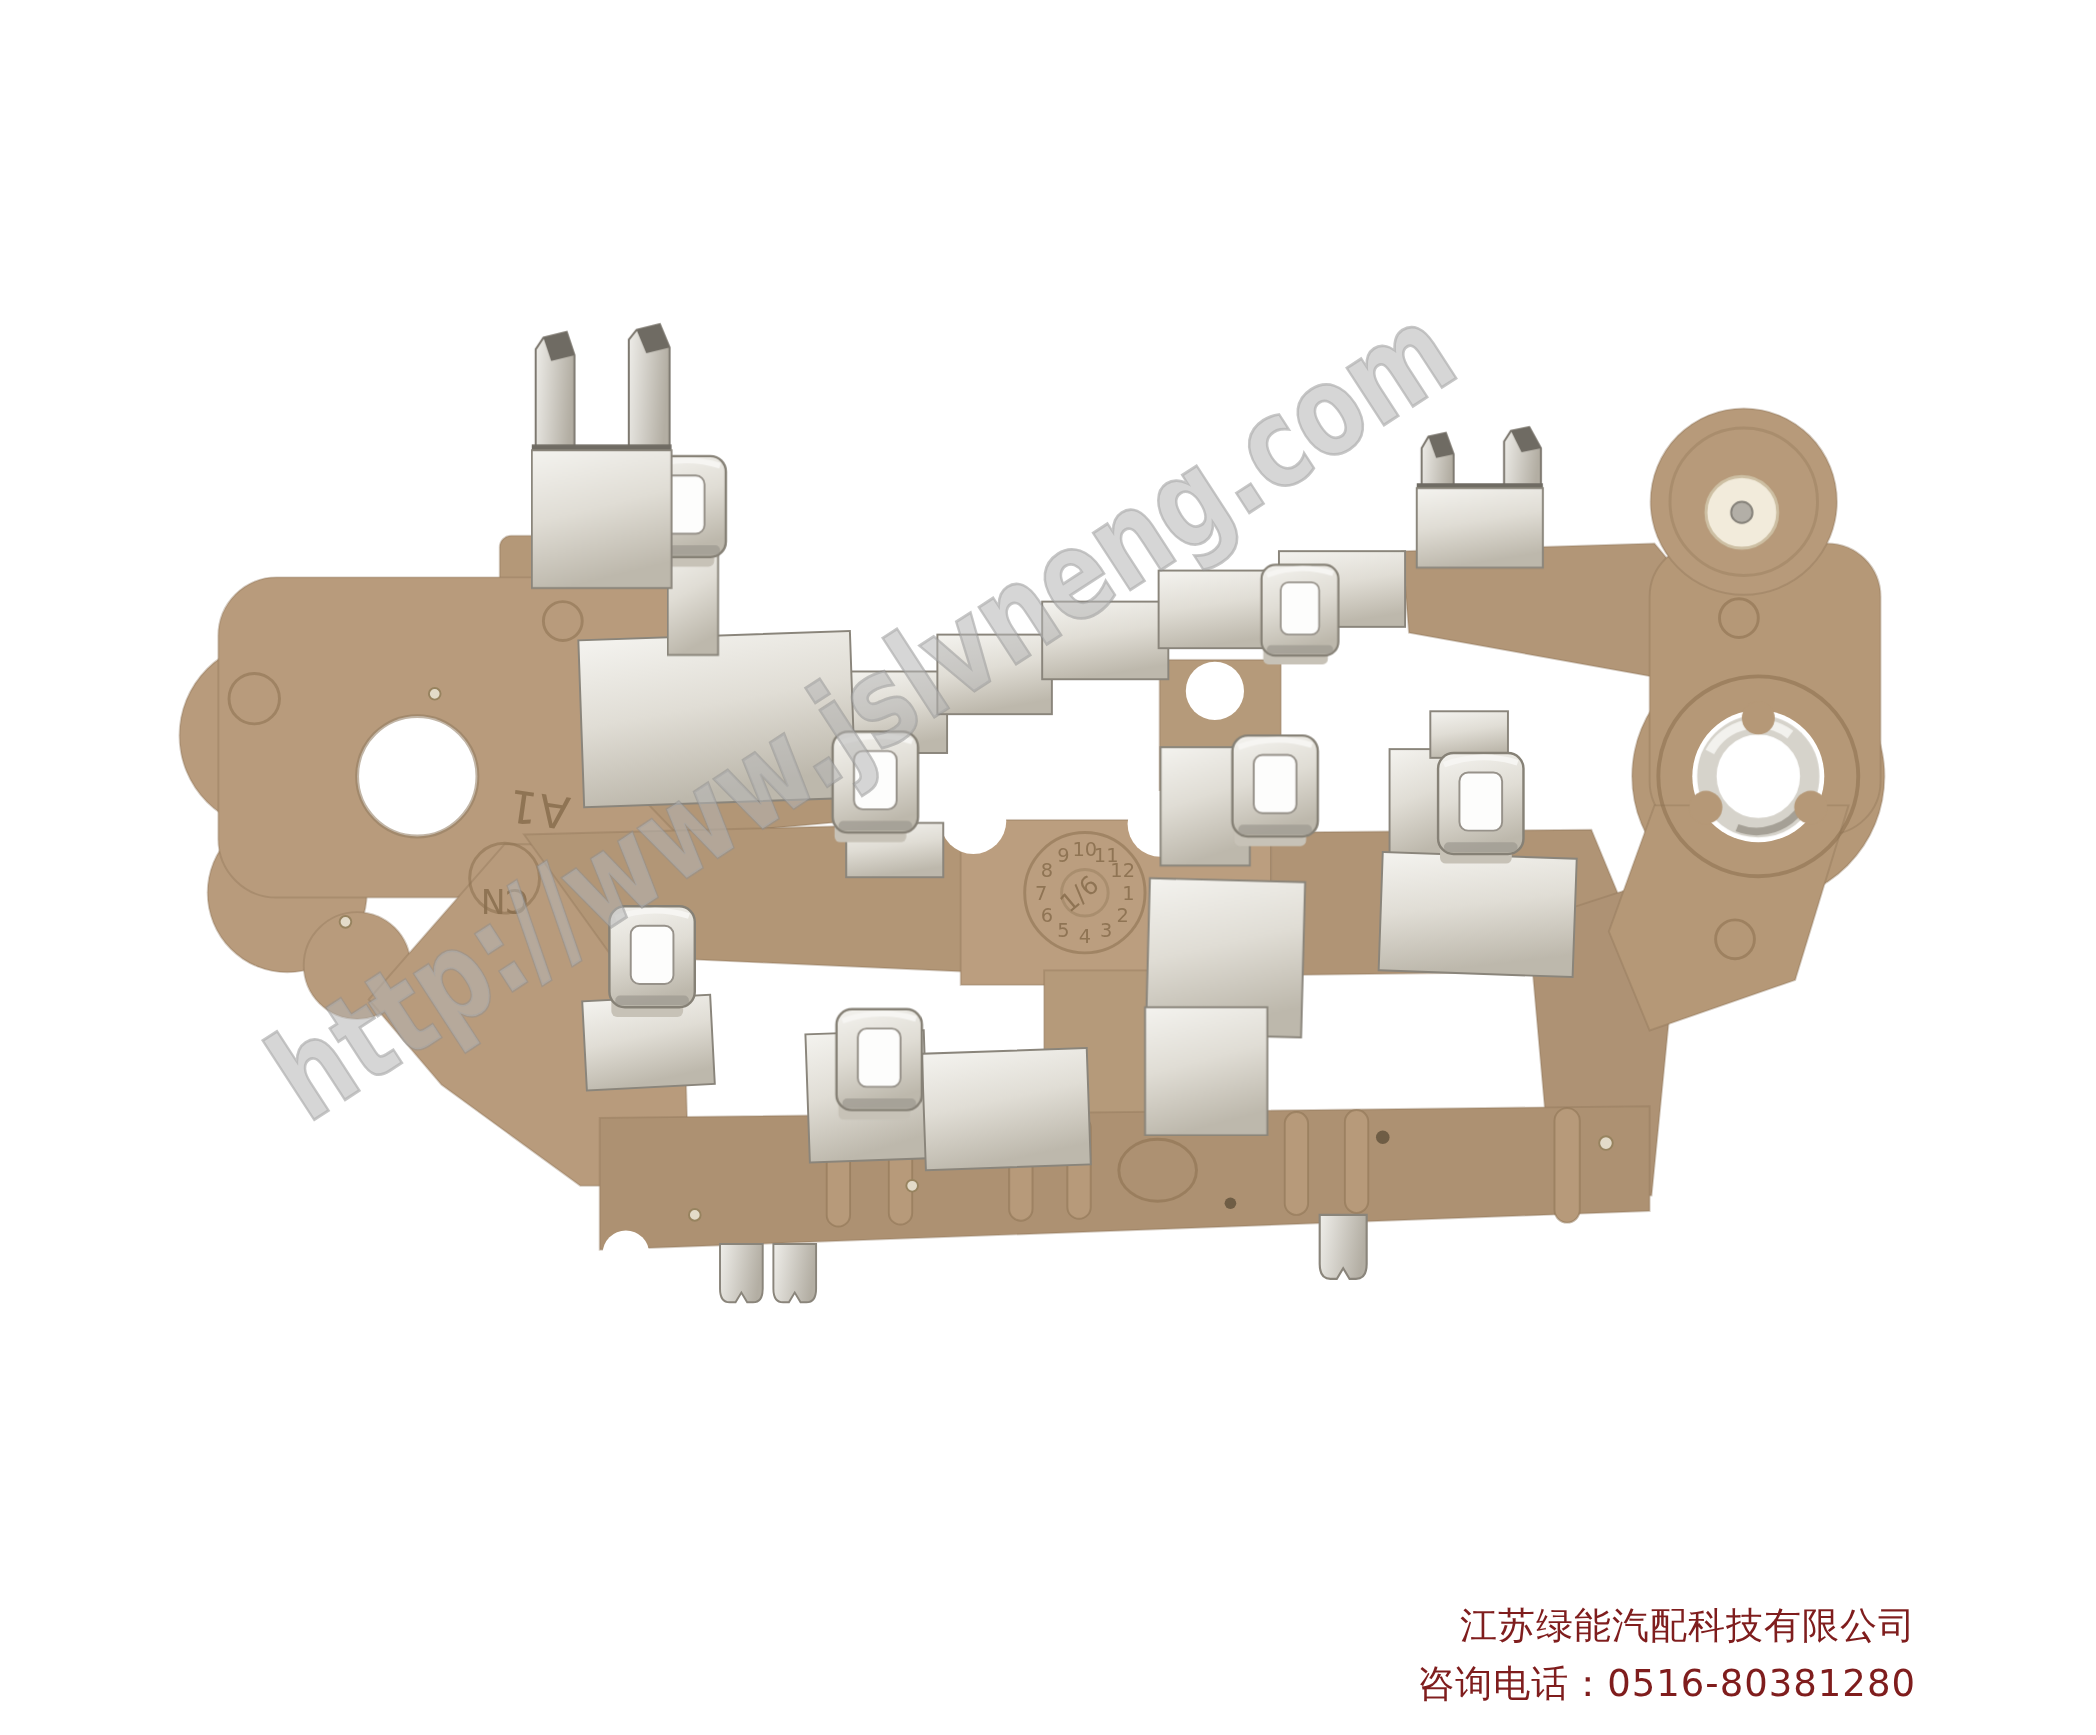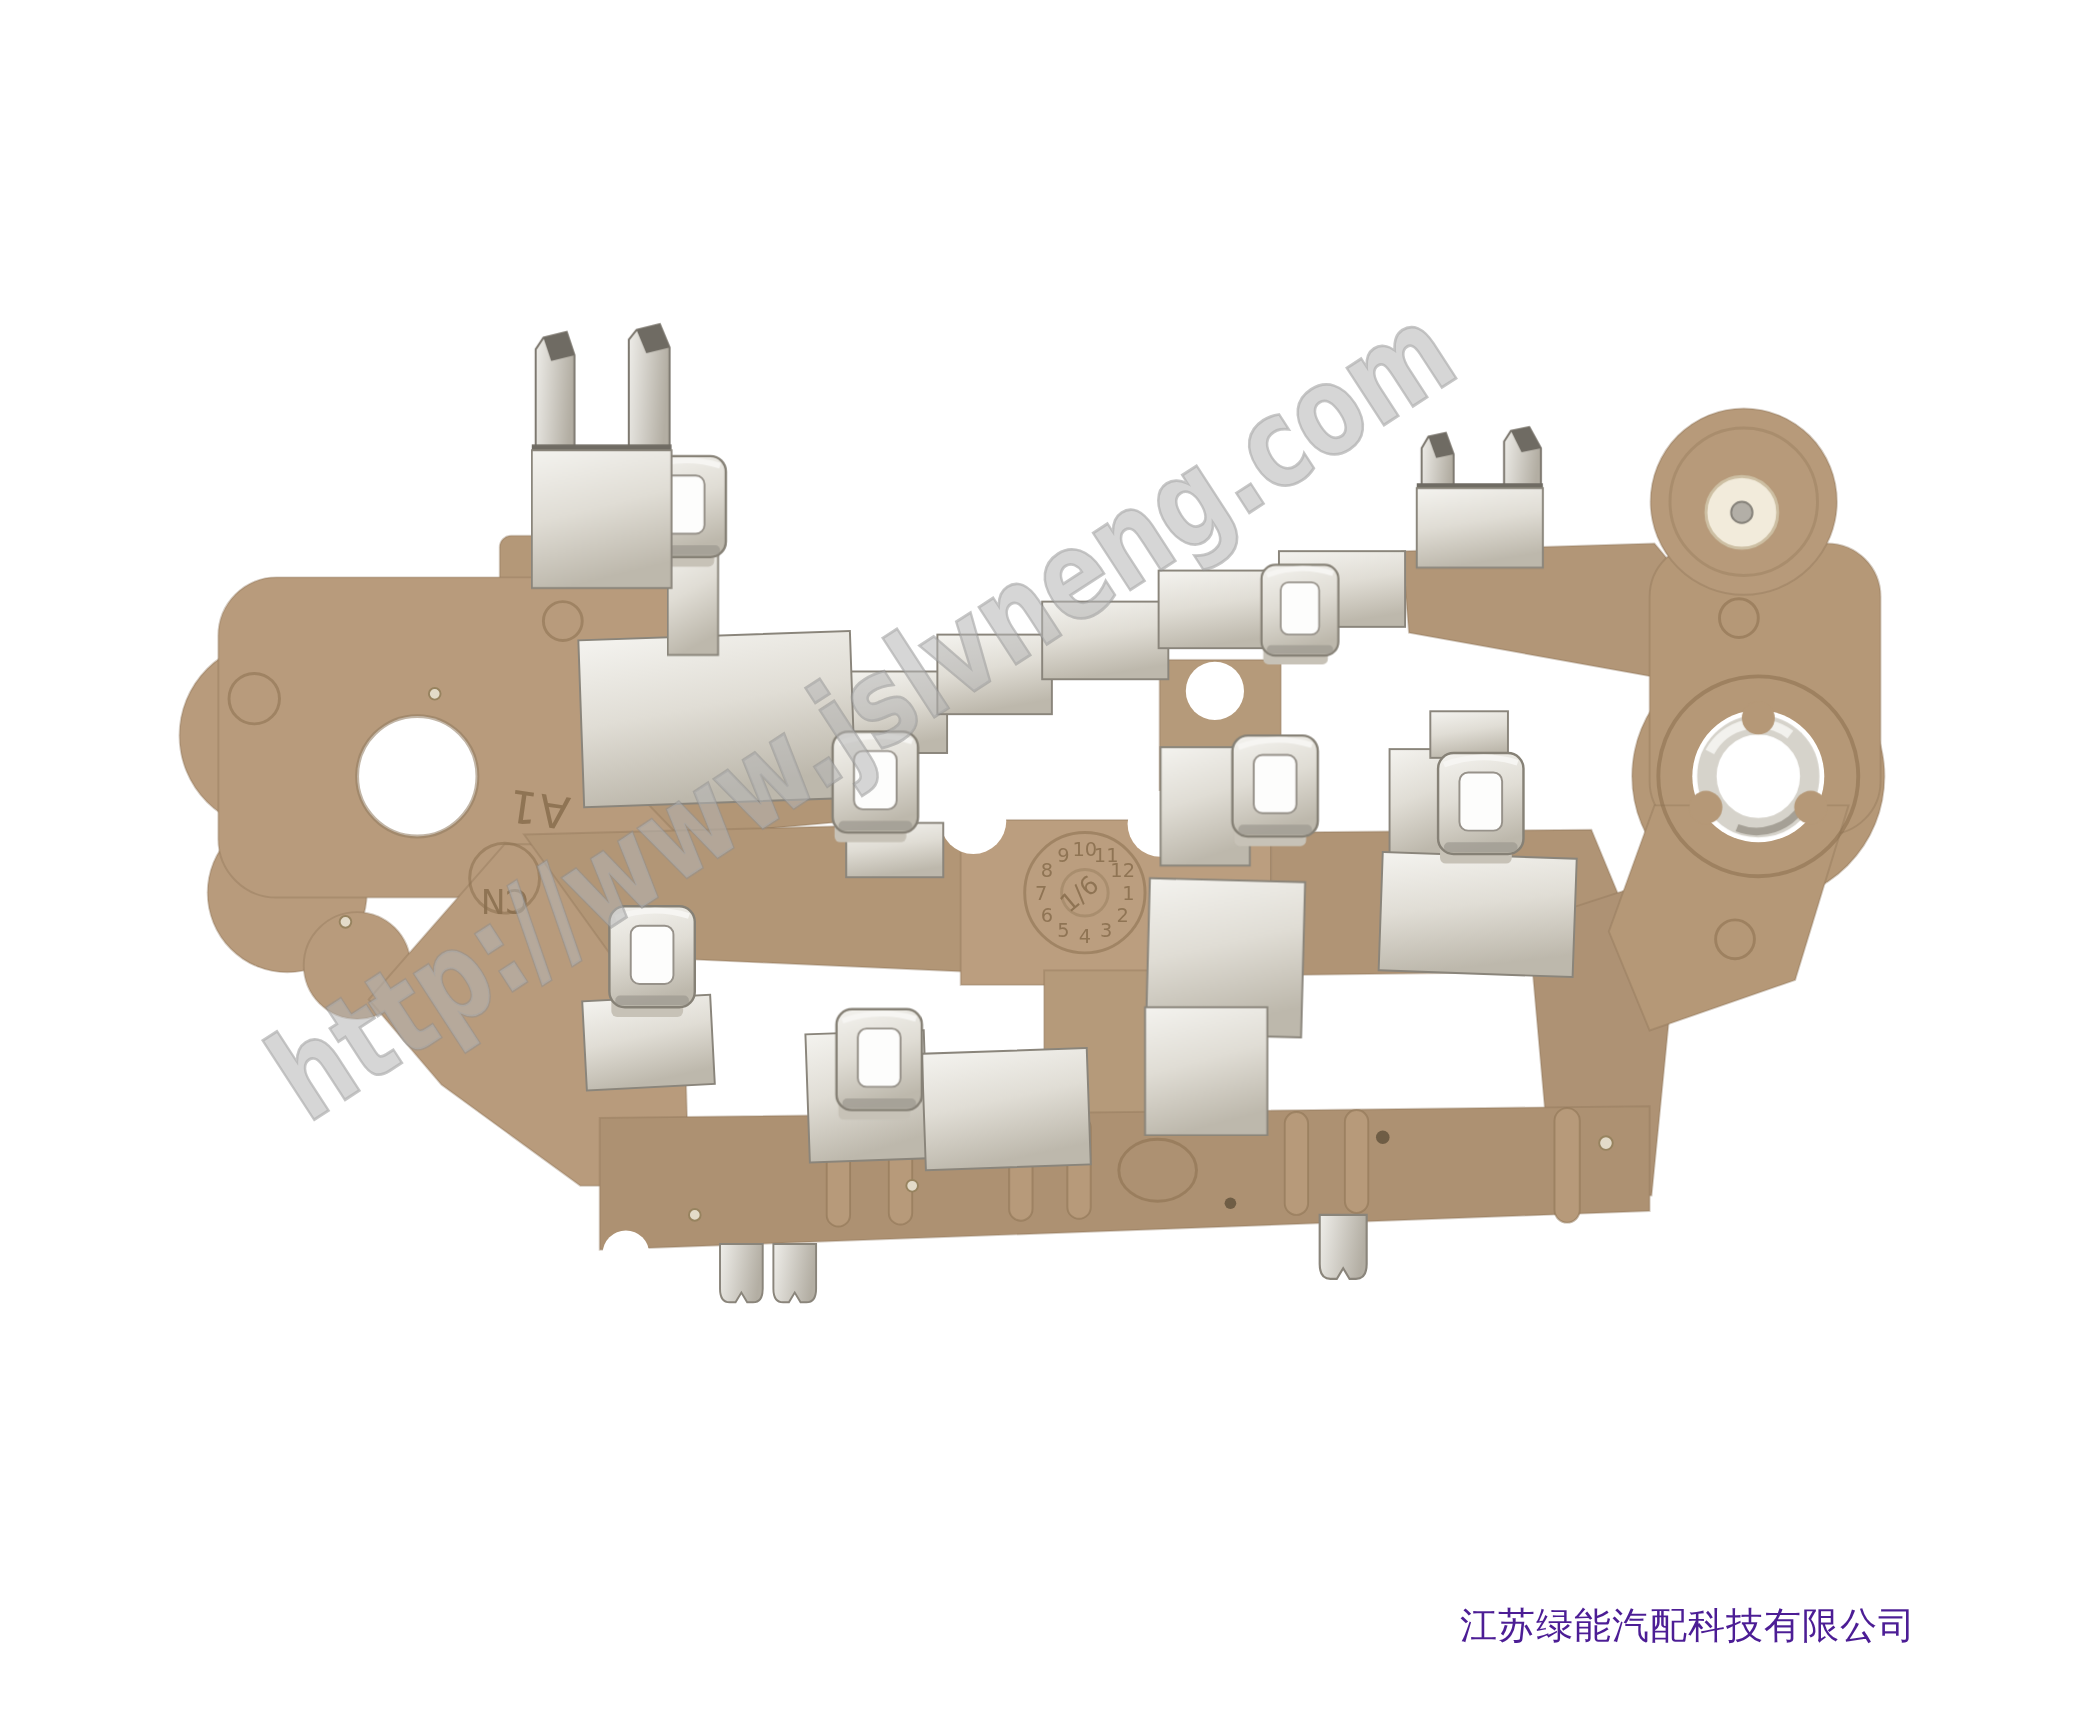--- a/index.html
+++ b/index.html
@@ -1,20 +1,20 @@
 <!DOCTYPE html>
 <html><head>
 <meta charset="utf-8">
 <style>
   html,body{margin:0;padding:0;background:#ffffff;}
   .stage{position:relative;width:2096px;height:1735px;background:#ffffff;overflow:hidden;
          font-family:"DejaVu Sans","Liberation Sans",sans-serif;}
   .stage svg{position:absolute;left:0;top:0;}
   .caption{position:absolute;right:180px;top:1597px;text-align:right;
-           font-size:37px;line-height:1.56;color:#4c1d95;letter-spacing:1px;}
+           font-size:37px;line-height:1.56;color:#7f1d1d;letter-spacing:1px;}
   .wm{font-weight:bold;paint-order:stroke;}
   text{font-family:"DejaVu Sans","Liberation Sans",sans-serif;}
 </style>
 </head>
 <body>
 
 <div class="stage">
 <svg width="2096" height="1735" viewBox="0 0 2160 1788">
   <defs>
     <linearGradient id="gm" x1="0" y1="0" x2="0.25" y2="1">
@@ -204,15 +204,16 @@
     <use href="#tab" transform="translate(742,1282)"></use>
     <use href="#tab" transform="translate(797,1282)"></use>
     <use href="#tab" transform="translate(1360,1252) scale(1.1)"></use>
   </g>
 
   <text class="wm" transform="translate(912,772) rotate(-33)" text-anchor="middle" font-size="128" textLength="1420" lengthAdjust="spacingAndGlyphs" fill="#b5b5b5" fill-opacity="0.55" stroke="#8f8f8f" stroke-opacity="0.5" stroke-width="3">http://www.jslvneng.com</text>
 </svg>
 
 <div class="caption">
   <div>江苏绿能汽配科技有限公司</div>
+  <div>咨询电话：0516-80381280</div>
 </div>
 </div>
 
 
 </body></html>

